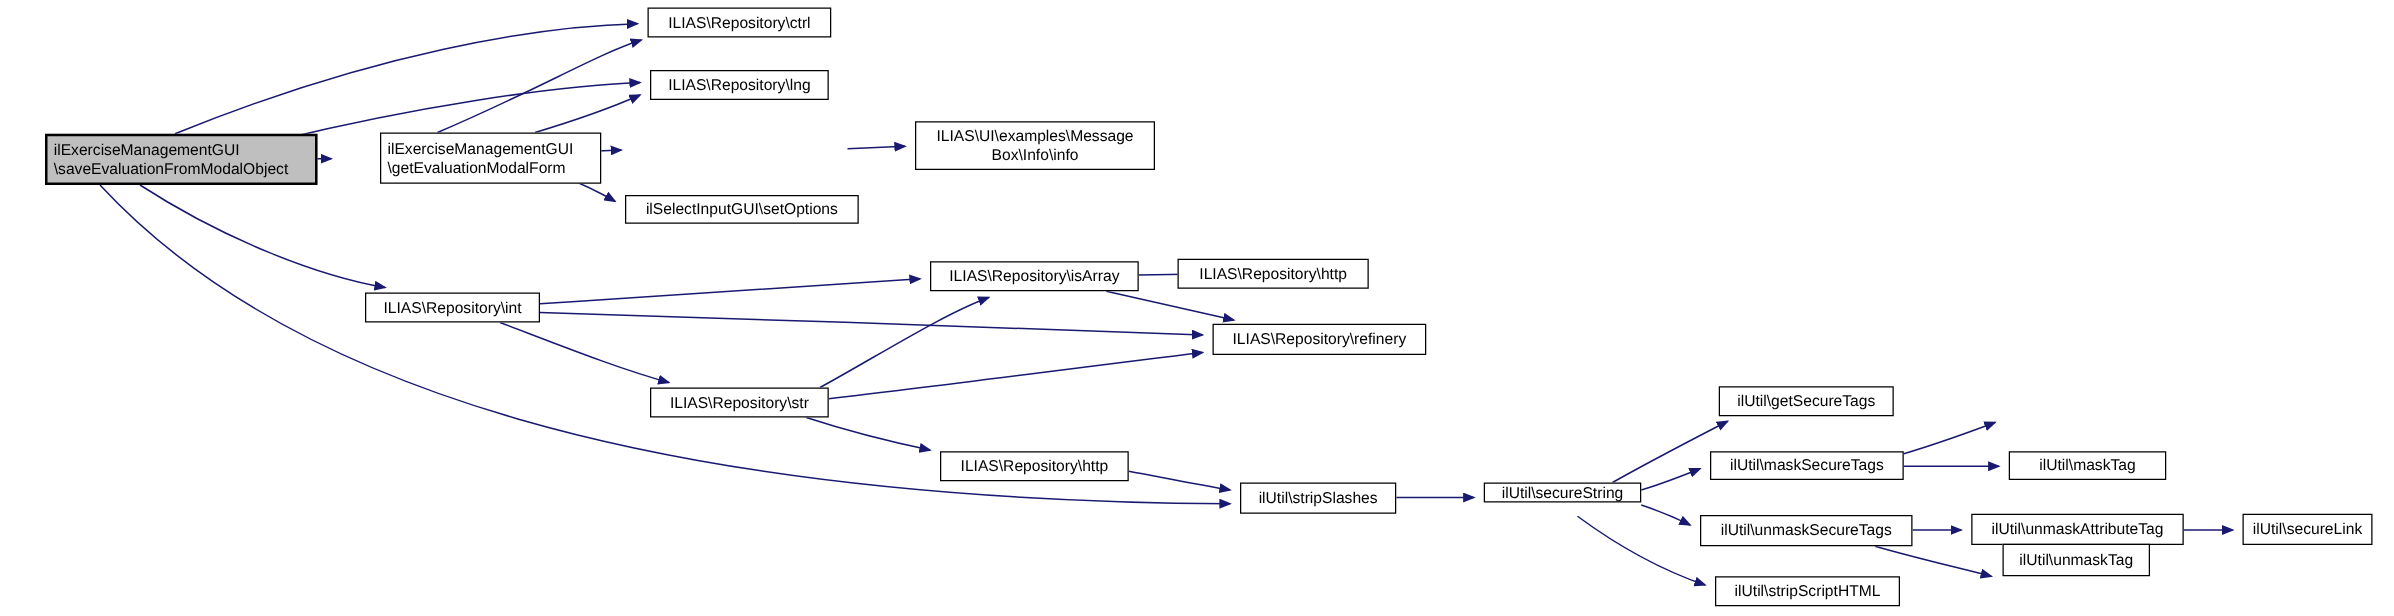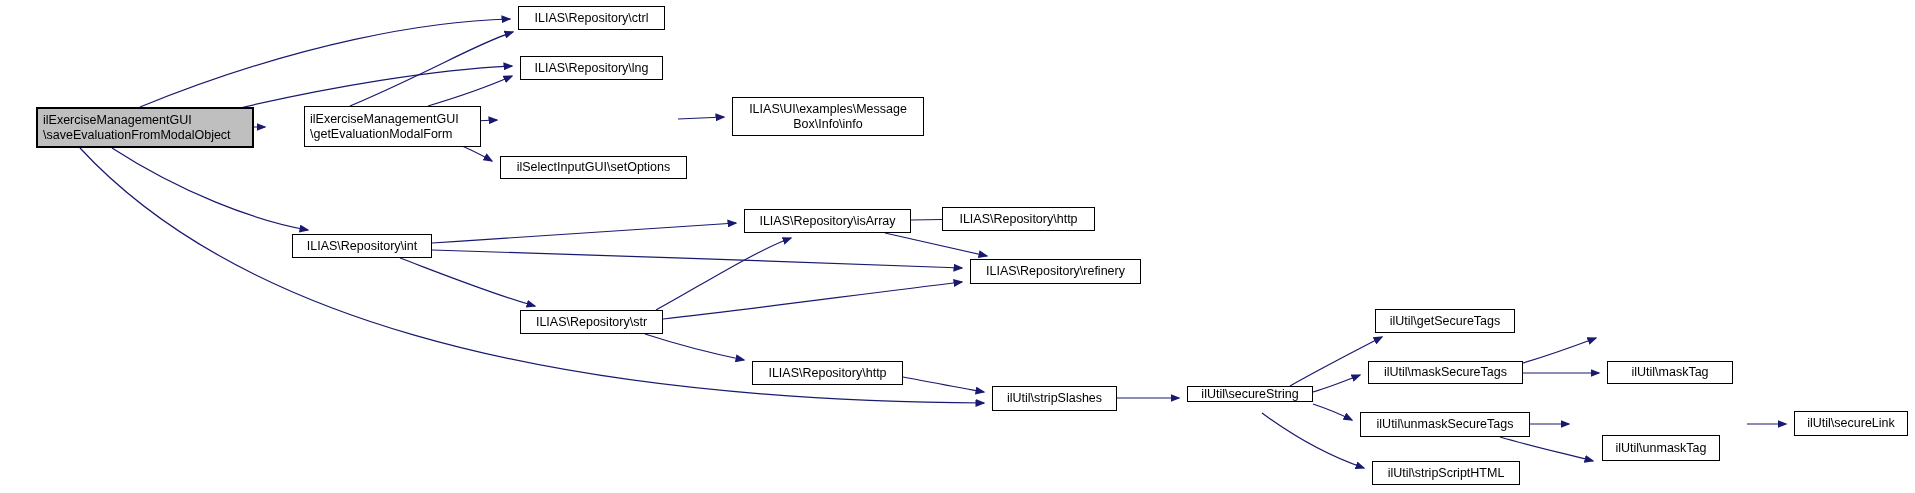--- a/index.html
+++ b/index.html
@@ -152,22 +152,25 @@
 
   <div class="node" style="left:1372px;top:461px;width:148px;height:24px">
     <span class="l">ilUtil\stripScriptHTML</span>
   </div>
 
 
   <div class="node" style="left:1607px;top:361px;width:126px;height:23px">
     <span class="l">ilUtil\maskTag</span>
   </div>
 
+  <div class="node" style="left:1577px;top:411px;width:170px;height:25px">
+    <span class="l">ilUtil\unmaskAttributeTag</span>
+  </div>
 
   <div class="node" style="left:1602px;top:435px;width:118px;height:26px">
     <span class="l">ilUtil\unmaskTag</span>
   </div>
 
-  <div class="node" style="left:1794px;top:411px;width:114px;height:25px">
+  <div class="node" style="left:1794px;top:411px;width:104px;height:25px">
     <span class="l">ilUtil\secureLink</span>
   </div>
 
 </div>
 
 </body></html>

